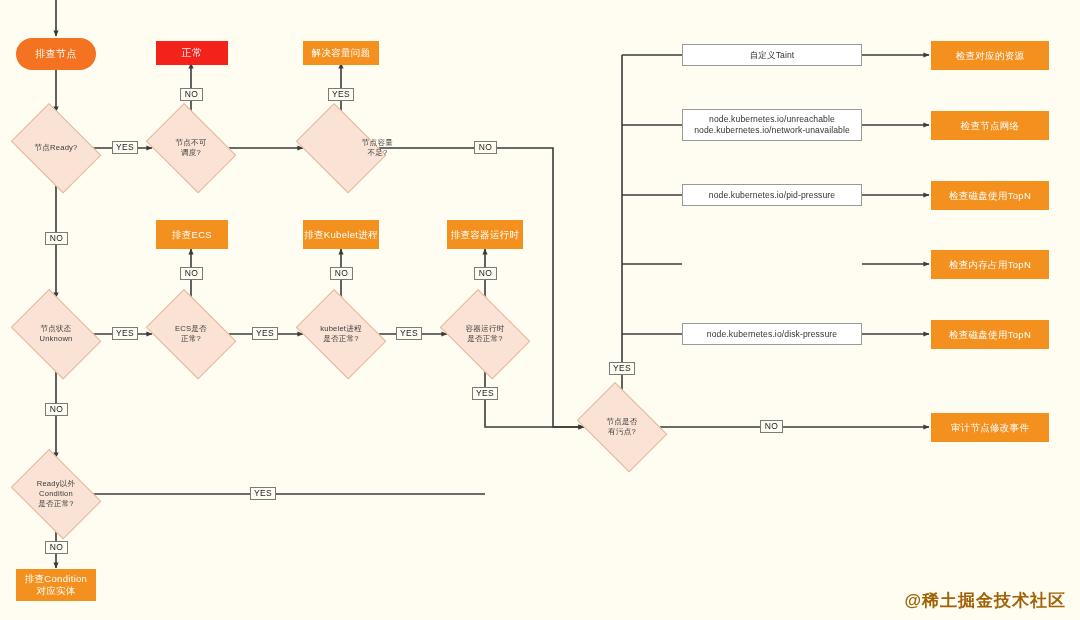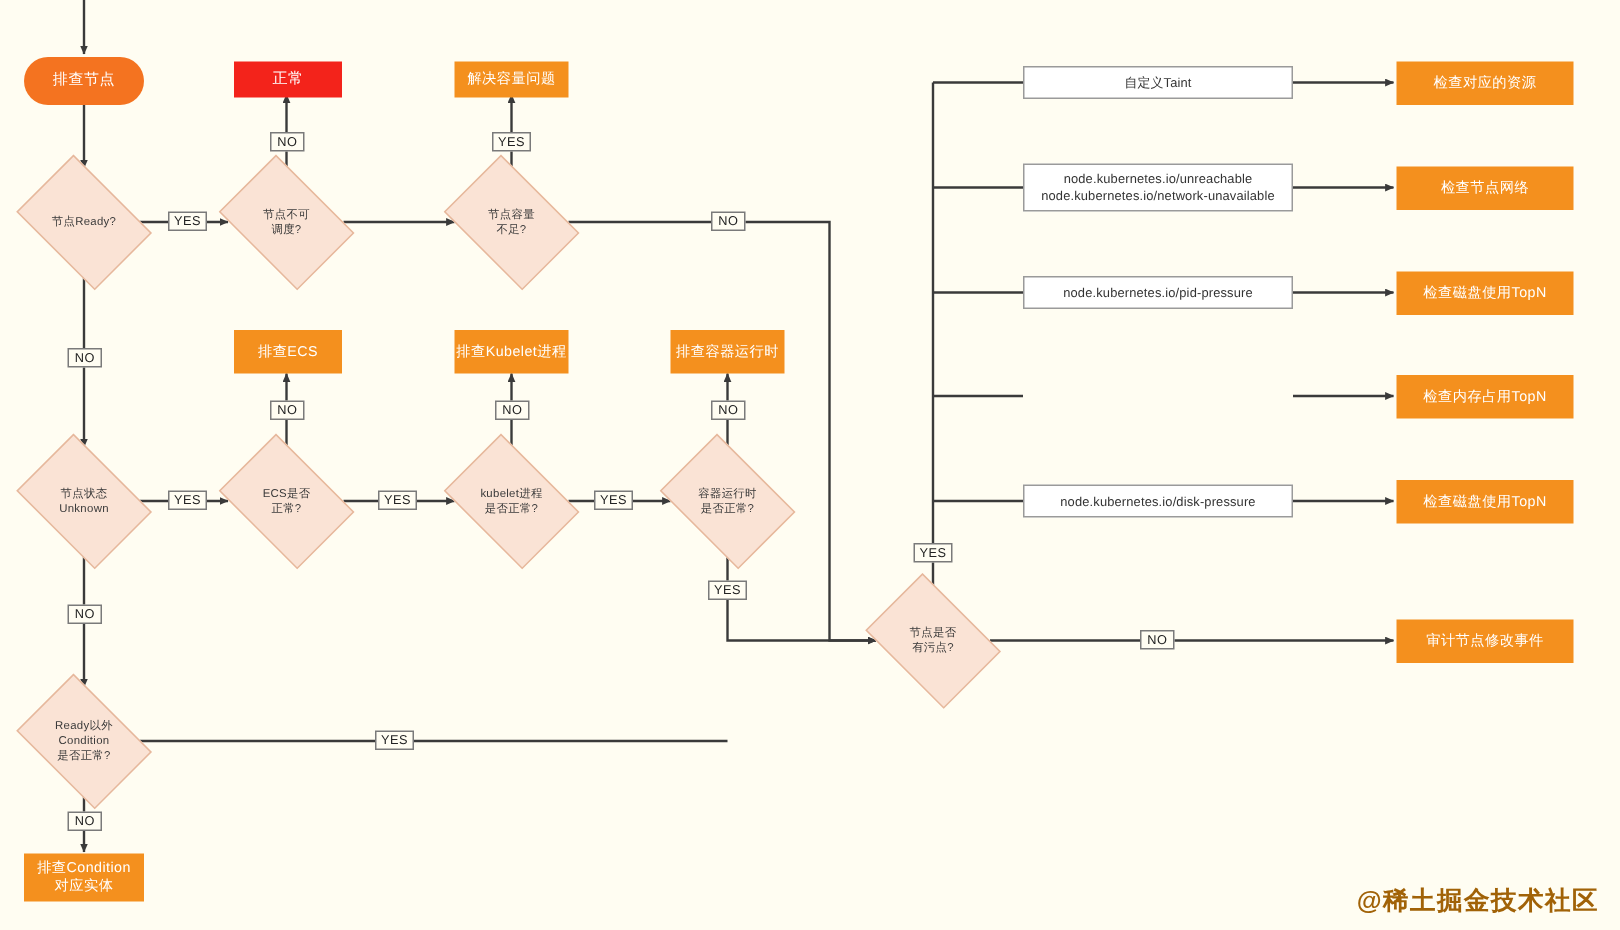--- a/index.html
+++ b/index.html
@@ -199,21 +199,21 @@
   <div class="node diamond" style="left:139px; top:110px; width:104px; height:76px;">
     <span class="dshape"></span>
     <span class="dtext">节点不可
 调度?</span>
   </div>
 
   <div class="node box-orange" style="left:303px; top:41px; width:76px; height:24px;">
     <span>解决容量问题</span>
   </div>
 
-  <div class="node diamond" style="left:289px; top:110px; width:104px; height:76px;">
+  <div class="node diamond" style="left:289px; top:110px; width:104px; height:76px;justify-content:flex-end;">
     <span class="dshape"></span>
     <span class="dtext">节点容量
 不足?</span>
   </div>
 
   <div class="node diamond" style="left:4px; top:296px; width:104px; height:76px;">
     <span class="dshape"></span>
     <span class="dtext">节点状态
 Unknown</span>
   </div>

